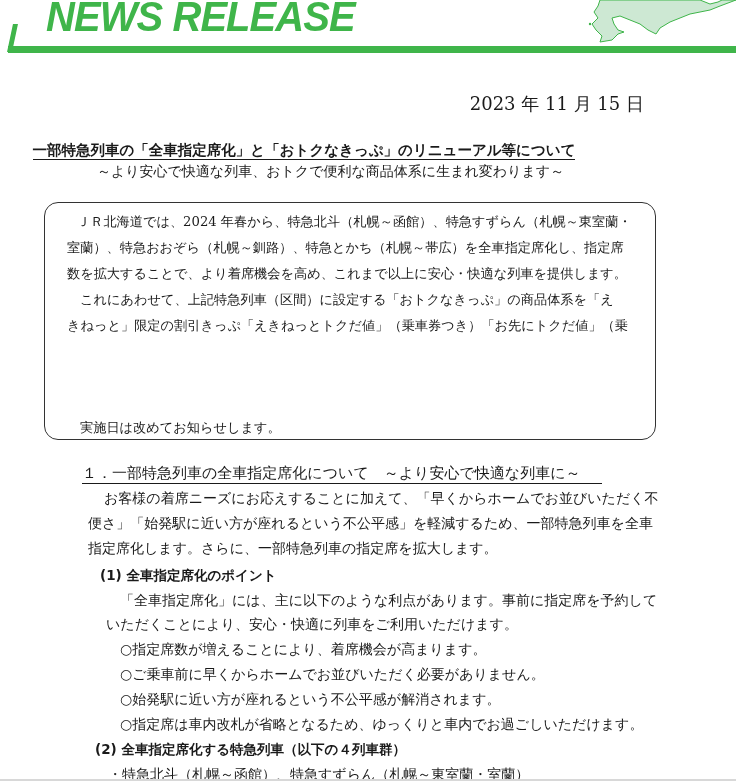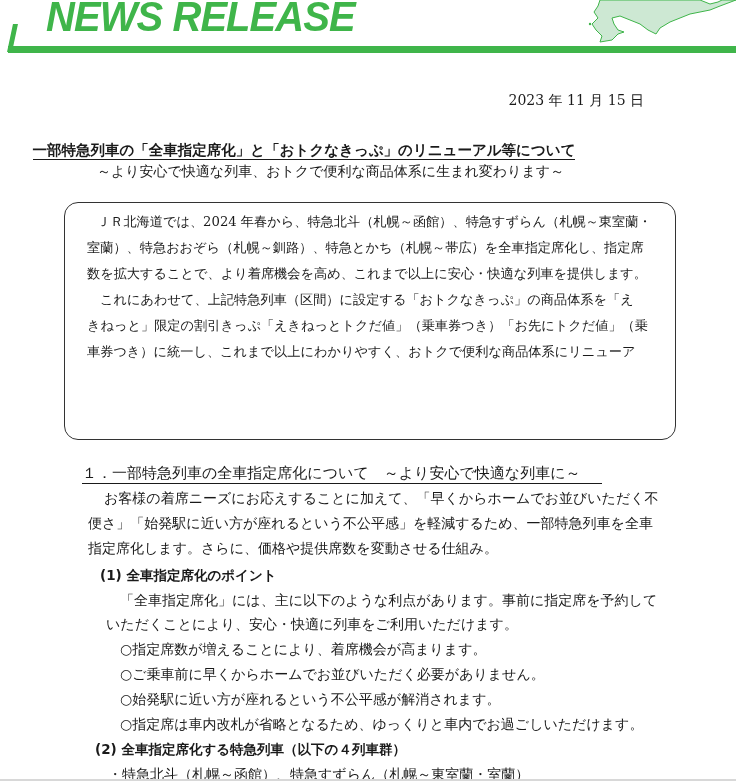--- a/index.html
+++ b/index.html
@@ -6,26 +6,26 @@
   body { width:736px; height:781px; position:relative; overflow:hidden;
          font-family:"DejaVu Serif","Liberation Serif",serif; color:#1a1a1a; }
   .header { position:absolute; left:0; top:0; width:736px; height:60px;padding-left:24px; }
   .logo-text { position:absolute; left:46px; top:-8px; font-family:"Liberation Sans","DejaVu Sans",sans-serif;
                font-weight:bold; font-style:italic; font-size:43px; color:#3fb54a; letter-spacing:-1px;
                transform:scaleX(0.93); transform-origin:left top; white-space:nowrap; }
   .logo-bar { position:absolute; left:8px; top:46px; width:728px; height:7px; background:#3fb54a; }
   .logo-stroke { position:absolute; left:10px; top:24px; width:5px; height:28px; background:#3fb54a;
                  transform:skewX(-12deg); }
   .map { position:absolute; left:560px; top:0; width:176px; height:46px; }
-  .date { position:absolute; right:92px; top:92px; font-size:14px; }
+  .date { position:absolute; right:92px; top:92px; font-size:18px; }
   .title { position:absolute; left:0; width:608px; top:141px; text-align:center; font-family:"DejaVu Sans","Liberation Sans",sans-serif;
            font-weight:bold; font-size:14.5px; }
   .title span { border-bottom:1.3px solid #1a1a1a; padding-bottom:1px; }
   .subtitle { position:absolute; left:0; width:661px; top:163px; text-align:center; font-size:14px; }
-  .box { position:absolute; left:64px; top:202px; width:612px; height:238px; border:1.4px solid #333;
+  .box { position:absolute; left:44px; top:202px; width:612px; height:238px; border:1.4px solid #333;
          border-radius:14px; box-sizing:border-box; }
   .box p { margin:0; position:absolute; left:22px; font-size:13.2px; line-height:26px; }
   .para { font-size:14px; position:absolute; white-space:nowrap; }
   .sec1 { position:absolute; left:82px; top:464px; font-family:"DejaVu Sans","Liberation Sans",sans-serif; font-size:15px;
           border-bottom:1.3px solid #1a1a1a; width:520px; white-space:nowrap; }
   .sub { position:absolute; font-family:"DejaVu Sans","Liberation Sans",sans-serif; font-weight:bold; font-size:13.5px; white-space:nowrap; }
   .bottom-line { position:absolute; left:0; top:779px; width:736px; height:2px; background:#d8d8d8; }
 </style>
 </head>
 <body>
@@ -44,28 +44,28 @@
 
 <div class="title"><span>一部特急列車の「全車指定席化」と「おトクなきっぷ」のリニューアル等について</span></div>
 <div class="subtitle">～より安心で快適な列車、おトクで便利な商品体系に生まれ変わります～</div>
 
 <div class="box">
   <p style="top:6px;left:32px">ＪＲ北海道では、2024 年春から、特急北斗（札幌～函館）、特急すずらん（札幌～東室蘭・</p>
   <p style="top:32px">室蘭）、特急おおぞら（札幌～釧路）、特急とかち（札幌～帯広）を全車指定席化し、指定席</p>
   <p style="top:58px">数を拡大することで、より着席機会を高め、これまで以上に安心・快適な列車を提供します。</p>
   <p style="top:84px;left:35px">これにあわせて、上記特急列車（区間）に設定する「おトクなきっぷ」の商品体系を「え</p>
   <p style="top:110px">きねっと」限定の割引きっぷ「えきねっとトクだ値」（乗車券つき）「お先にトクだ値」（乗</p>
-  <p style="top:136px">車券つき）に統一し、これまで以上にわかりやすく、おトクで便利な商品体系にリニューア</p>
+  <p style="top:212px;left:35px">実施日は改めてお知らせします。</p>
 </div>
 
 <div class="sec1">１．一部特急列車の全車指定席化について　～より安心で快適な列車に～</div>
 
 <div class="para" style="left:104px;top:490px">お客様の着席ニーズにお応えすることに加えて、「早くからホームでお並びいただく不</div>
 <div class="para" style="left:88px;top:515px">便さ」「始発駅に近い方が座れるという不公平感」を軽減するため、一部特急列車を全車</div>
-<div class="para" style="left:88px;top:540px">指定席化します。さらに、価格や提供席数を変動させる仕組み。</div>
+<div class="para" style="left:88px;top:540px">指定席化します。さらに、一部特急列車の指定席を拡大します。</div>
 
 <div class="sub" style="left:100px;top:567px">(1) 全車指定席化のポイント</div>
 <div class="para" style="left:120px;top:592px">「全車指定席化」には、主に以下のような利点があります。事前に指定席を予約して</div>
 <div class="para" style="left:106px;top:616px">いただくことにより、安心・快適に列車をご利用いただけます。</div>
 <div class="para" style="left:120px;top:641px">○指定席数が増えることにより、着席機会が高まります。</div>
 <div class="para" style="left:120px;top:666px">○ご乗車前に早くからホームでお並びいただく必要がありません。</div>
 <div class="para" style="left:120px;top:691px">○始発駅に近い方が座れるという不公平感が解消されます。</div>
 <div class="para" style="left:120px;top:716px">○指定席は車内改札が省略となるため、ゆっくりと車内でお過ごしいただけます。</div>
 
 <div class="sub" style="left:95px;top:741px">(2) 全車指定席化する特急列車（以下の４列車群）</div>

